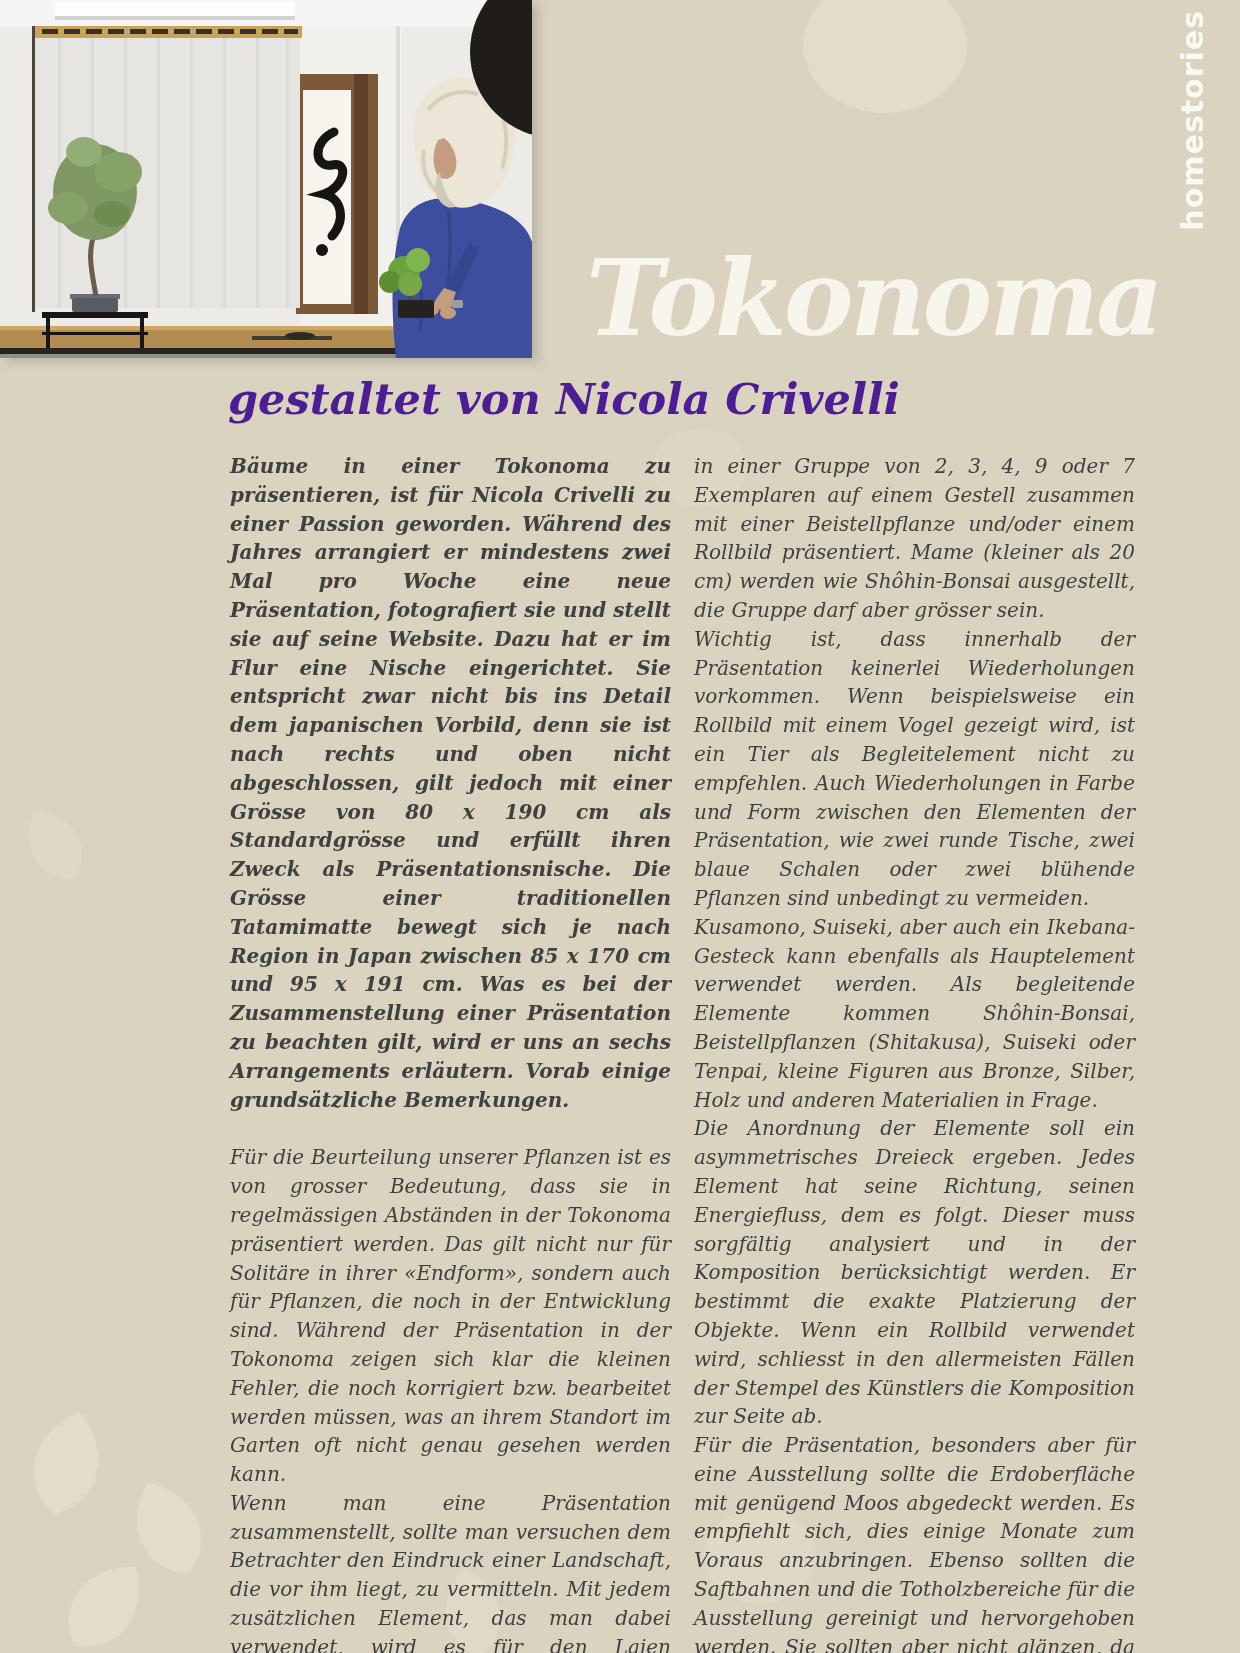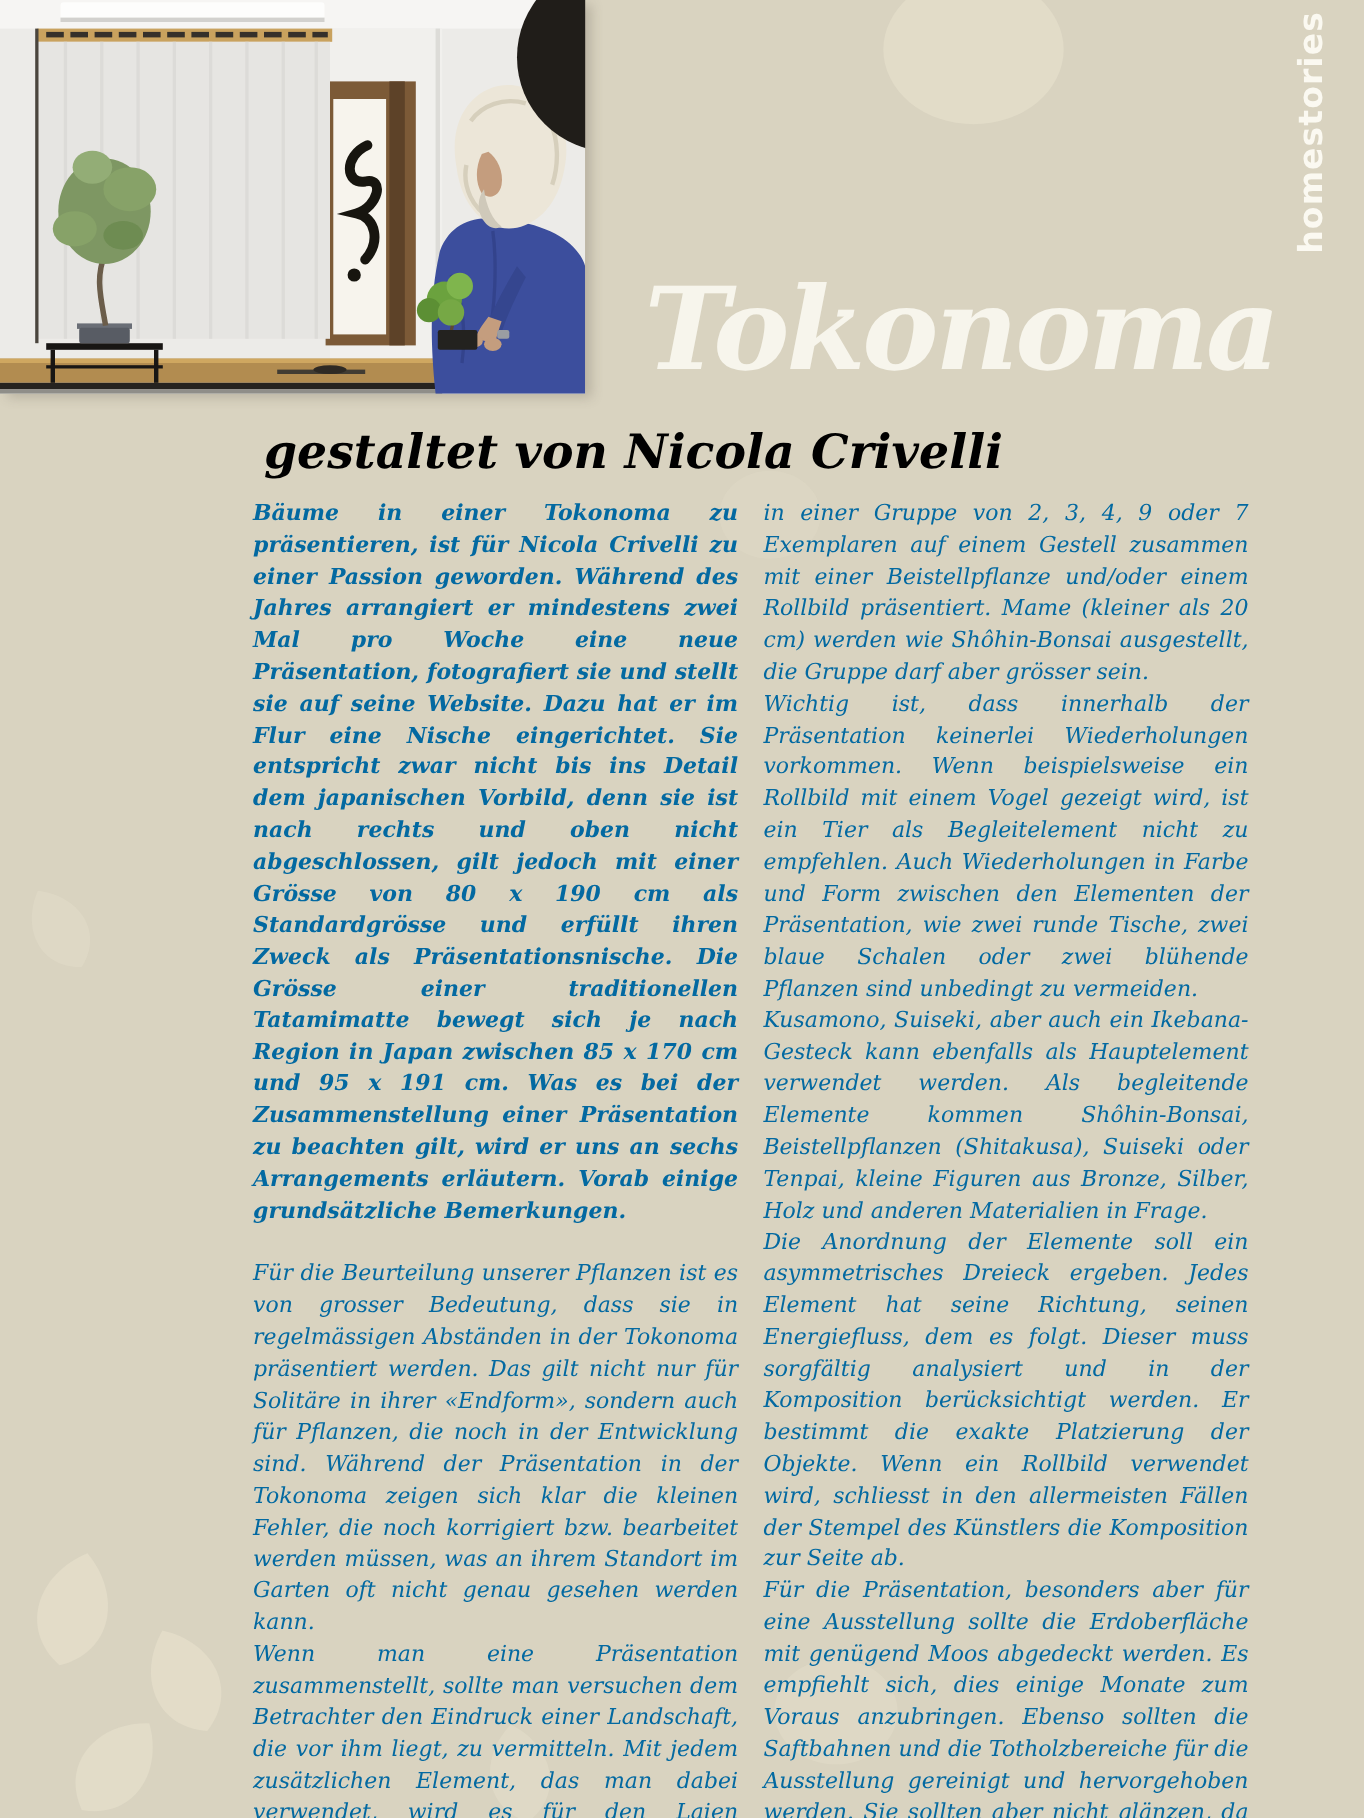--- a/index.html
+++ b/index.html
@@ -16,40 +16,40 @@
     box-shadow:6px 4px 10px rgba(90,85,70,.25);
   }
   .photo svg{display:block;width:100%;height:100%;}
   .title{
     position:absolute;left:570px;top:231px;margin:16px;
     font-style:italic;font-weight:700;font-size:104px;line-height:1;
     letter-spacing:-3px;color:#f7f5ec;
     font-family:"DejaVu Serif",serif;
   }
   .subtitle{
-    position:absolute;left:228px;top:376px;margin:12px;
+    position:absolute;left:228px;top:376px;margin:0;
     font-style:italic;font-weight:700;font-size:43px;line-height:1.1;
-    color:#000000;font-family:"DejaVu Serif",serif;
+    color:#4c1d95;font-family:"DejaVu Serif",serif;
   }
   .homestories{
     position:absolute;top:10px;right:30px;
     writing-mode:vertical-rl;transform:rotate(180deg);
     font-family:"DejaVu Sans",sans-serif;font-weight:700;font-size:30px;
     color:#fbf9f1;letter-spacing:1px;
   }
   .columns{
     position:absolute;left:230px;top:452px;width:905px;
     display:flex;gap:23px;
   }
   .col{width:441px;}
   .col p{
     margin:0;
     font-style:italic;font-weight:400;
     font-size:20px;line-height:1.44;
-    color:#0369a1;text-align:justify;
+    color:#404040;text-align:justify;
     font-family:"DejaVu Serif",serif;
   }
   .col p.lead{font-weight:700;margin-bottom:29px;}
 </style>
 </head>
 <body>
 
 <div class="page">
 
   <svg class="watermarks" viewBox="0 0 1240 1653" xmlns="http://www.w3.org/2000/svg" aria-hidden="true">

